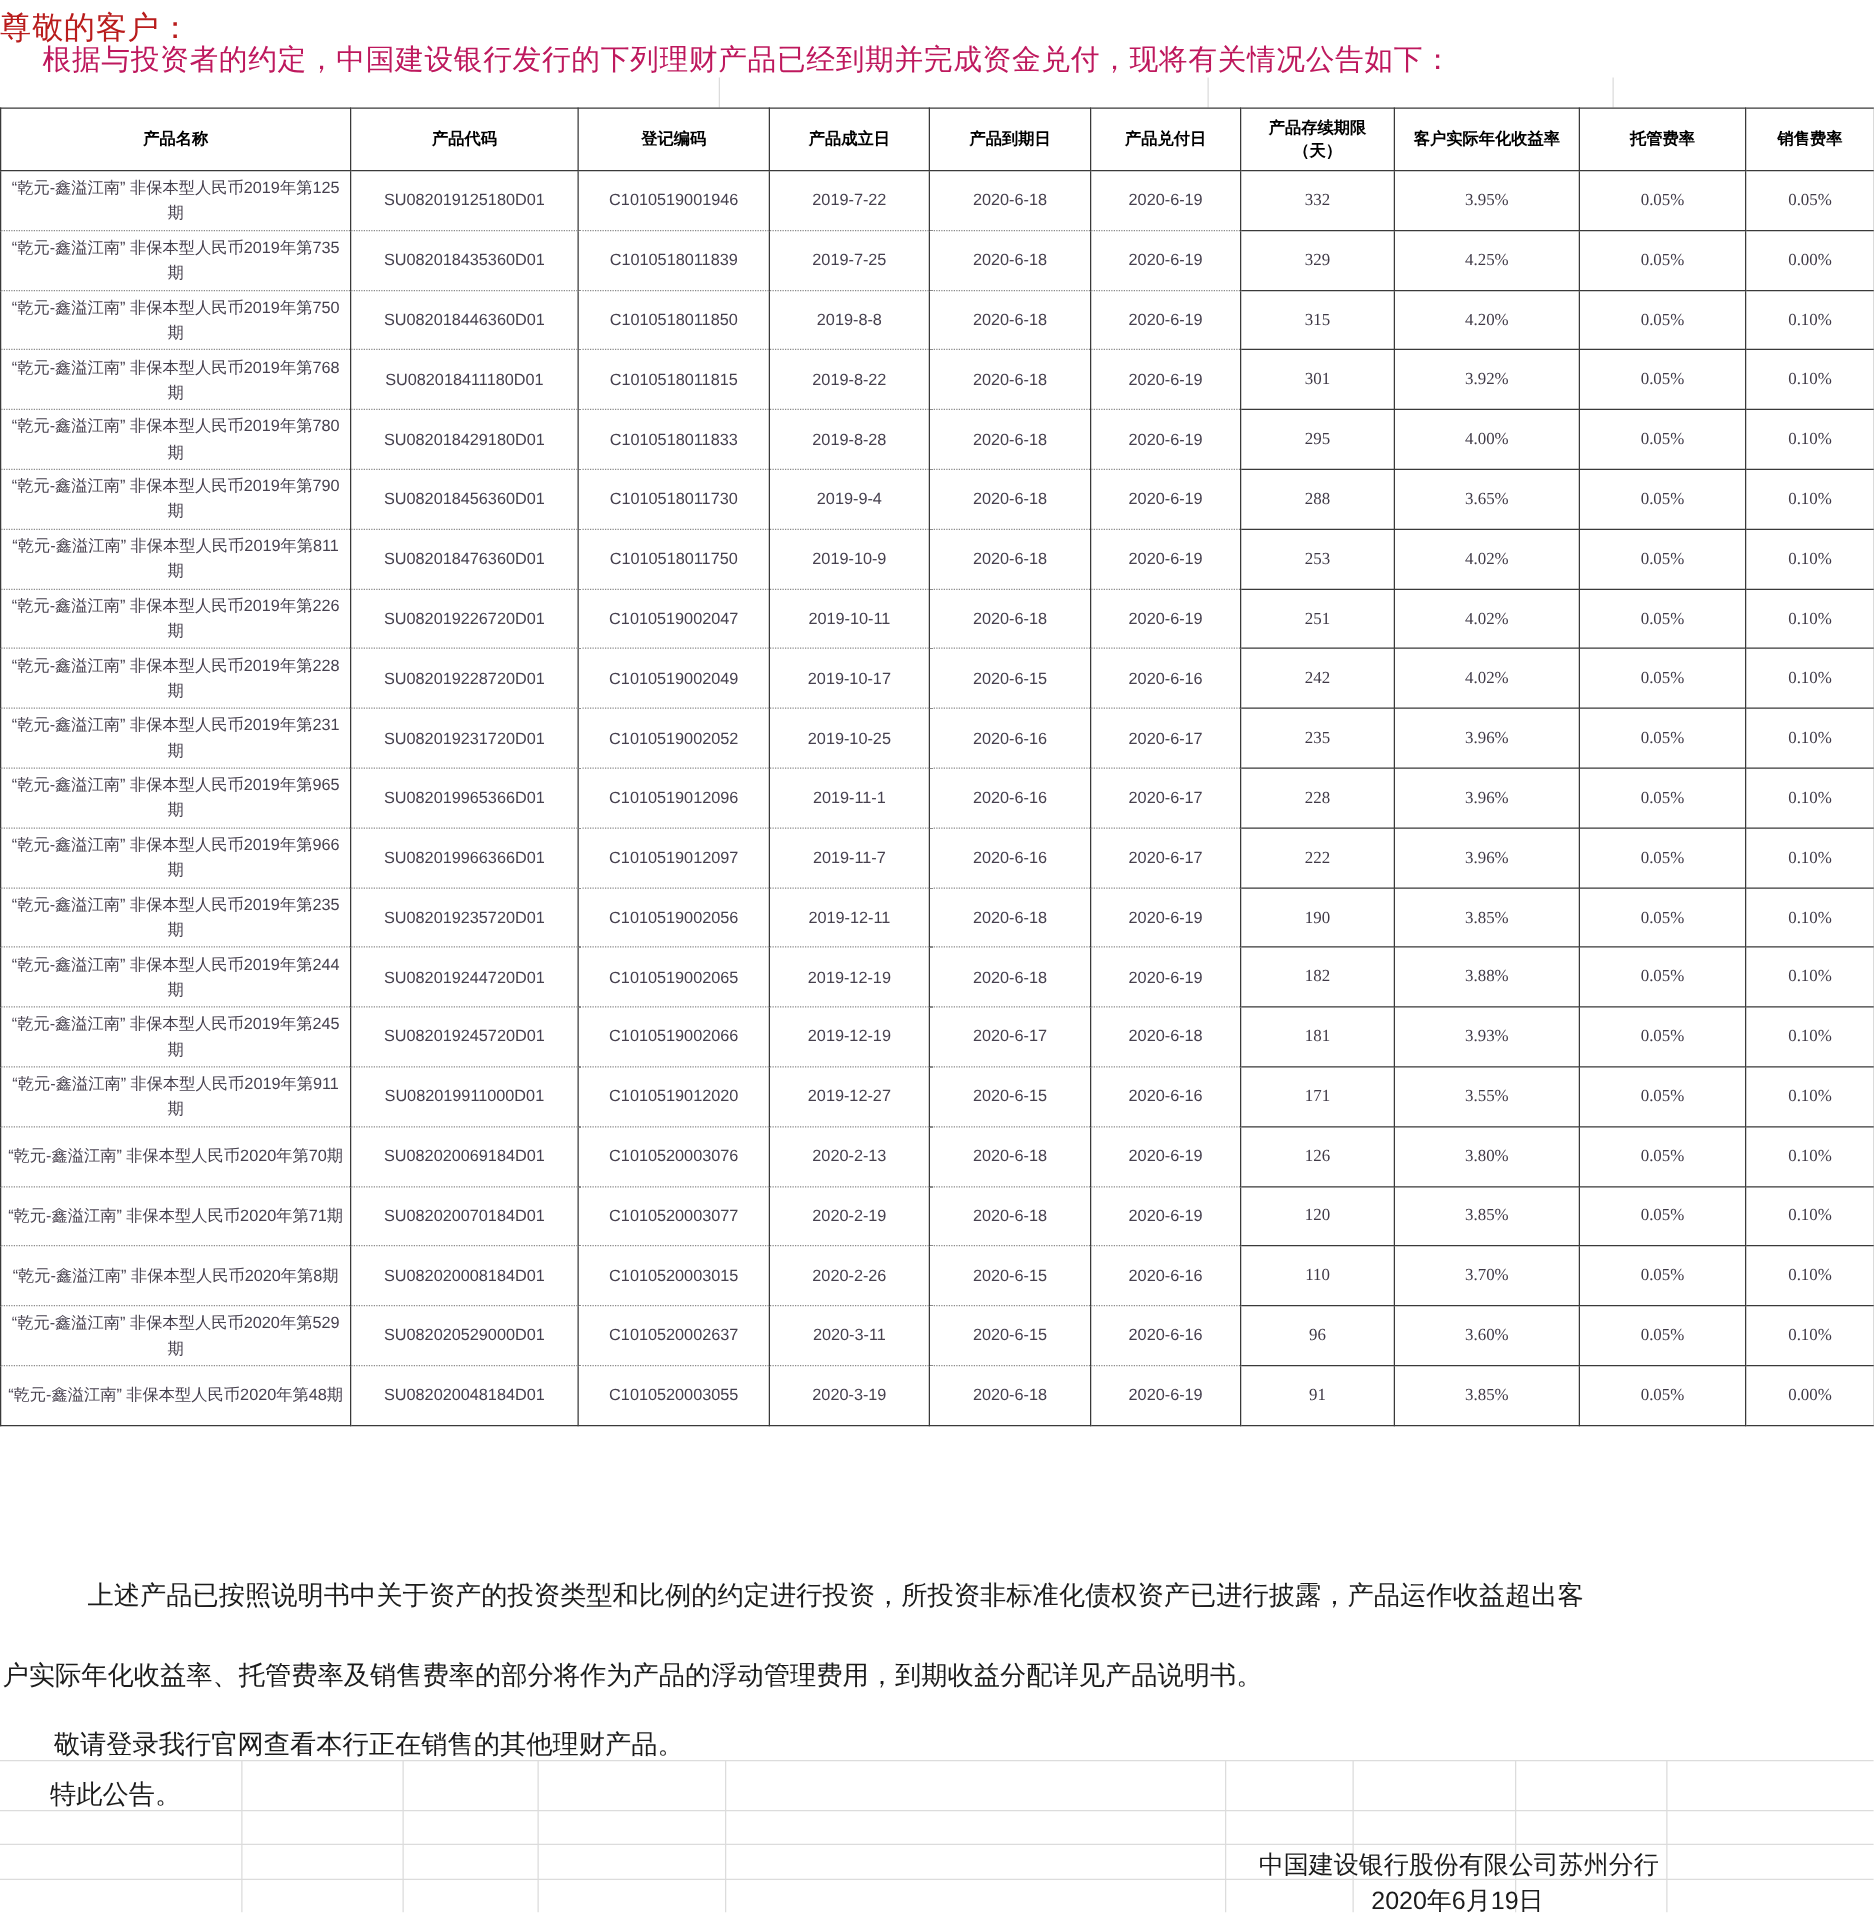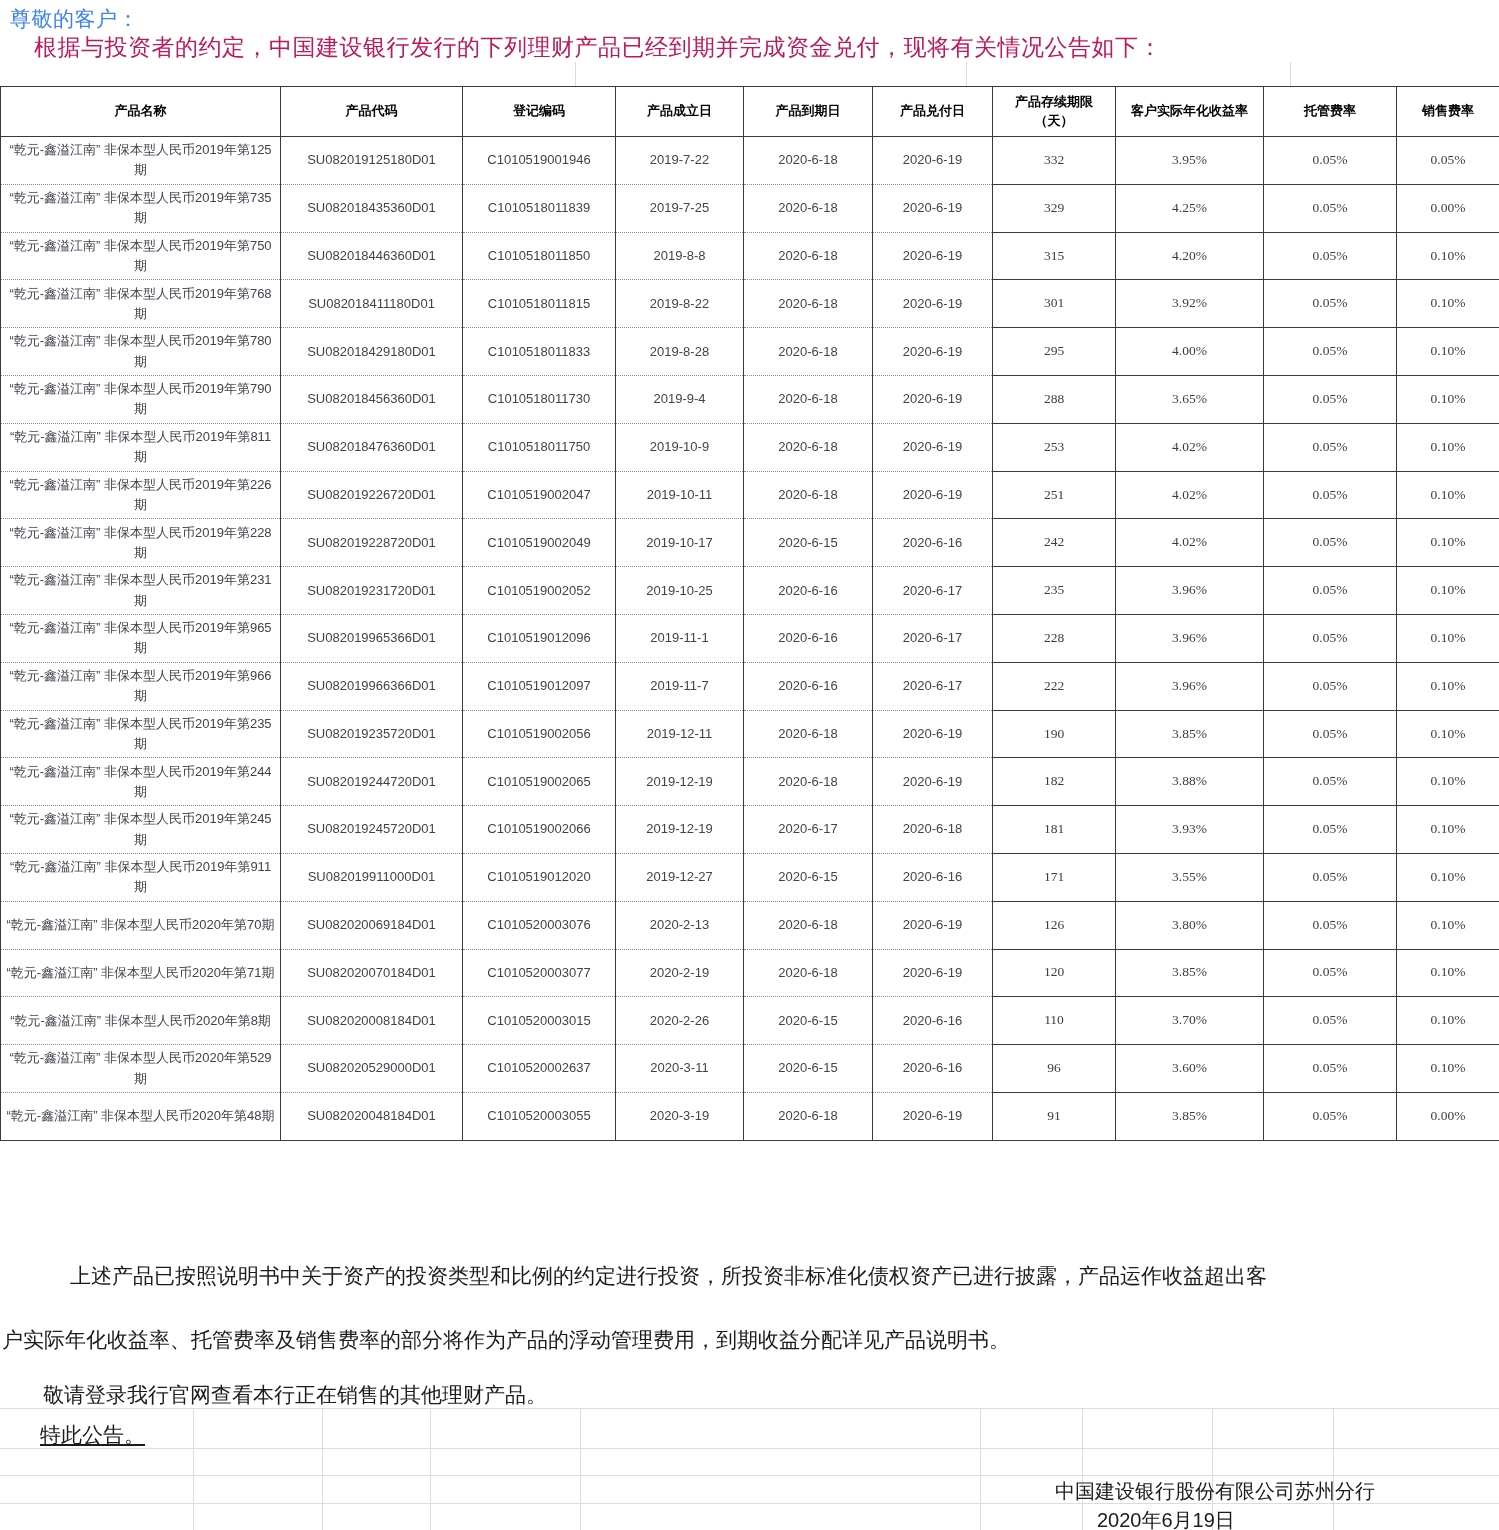--- a/index.html
+++ b/index.html
@@ -5,22 +5,22 @@
   * { margin: 0; padding: 0; box-sizing: border-box; }
   html, body { width: 1499px; height: 1530px; background: #ffffff; overflow: hidden; }
   body {
     position: relative;
     font-family: "Liberation Sans", sans-serif;
     color: #1d1d1d;
   }
 
   
   .greeting {
-    position: absolute; top: 5px; left: 10px;
-    font-size: 21px; color: #3b82f6; letter-spacing: 0.5px;
+    position: absolute; top: 5px; left: 0;
+    font-size: 25px; color: #b91c1c; letter-spacing: 0.5px;
   }
   .intro {
     position: absolute; top: 32px; left: 34px;
     font-size: 23px; color: #be185d; letter-spacing: 0.5px; white-space: nowrap; text-align: center;
   }
 
   
   .gl { position: absolute; background: #dcdcdc; }
   .gl.v { width: 1px; }
   .gl.h { height: 1px; }
@@ -60,22 +60,22 @@
   }
   td.dot { border-bottom: 1px dotted #8a8a8a; }
   td.sol { border-bottom: 1px solid #3a3a3a; }
   tbody tr:last-child td { border-bottom: 1px solid #3a3a3a; }
   td.serifcol { font-family: "Liberation Serif", serif; font-size: 13.5px; color: #3f3946; }
 
   
   .note1 { position: absolute; top: 1262px; left: 70px;  font-size: 21px; color: #1b1b1b; white-space: nowrap; }
   .note2 { position: absolute; top: 1326px; left: 2px;   font-size: 21px; color: #1b1b1b; white-space: nowrap; }
   .browse{ position: absolute; top: 1381px; left: 43px;  font-size: 21px; color: #1b1b1b; white-space: nowrap; }
-  .close { position: absolute; top: 1421px; left: 40px;  font-size: 21px; color: #1b1b1b; white-space: nowrap; text-decoration: underline; }
-  .issuer{ position: absolute; top: 1478px; left: 1055px; font-size: 20px; color: #1b1b1b; white-space: nowrap; }
+  .close { position: absolute; top: 1421px; left: 40px;  font-size: 21px; color: #1b1b1b; white-space: nowrap; }
+  .issuer{ position: absolute; top: 1478px; left: 1007px; font-size: 20px; color: #1b1b1b; white-space: nowrap; }
   .sdate { position: absolute; top: 1507px; left: 1097px; font-size: 20px; color: #1b1b1b; white-space: nowrap; }
 </style>
 </head>
 <body>
 
 <div class="gl v" style="left:575px; top:62px; height:24px;"></div>
 <div class="gl v" style="left:966px; top:62px; height:24px;"></div>
 <div class="gl v" style="left:1290px; top:62px; height:24px;"></div>
 <div class="gl h" style="left:0; top:1408px; width:1499px;"></div>
 <div class="gl h" style="left:0; top:1448px; width:1499px;"></div>

